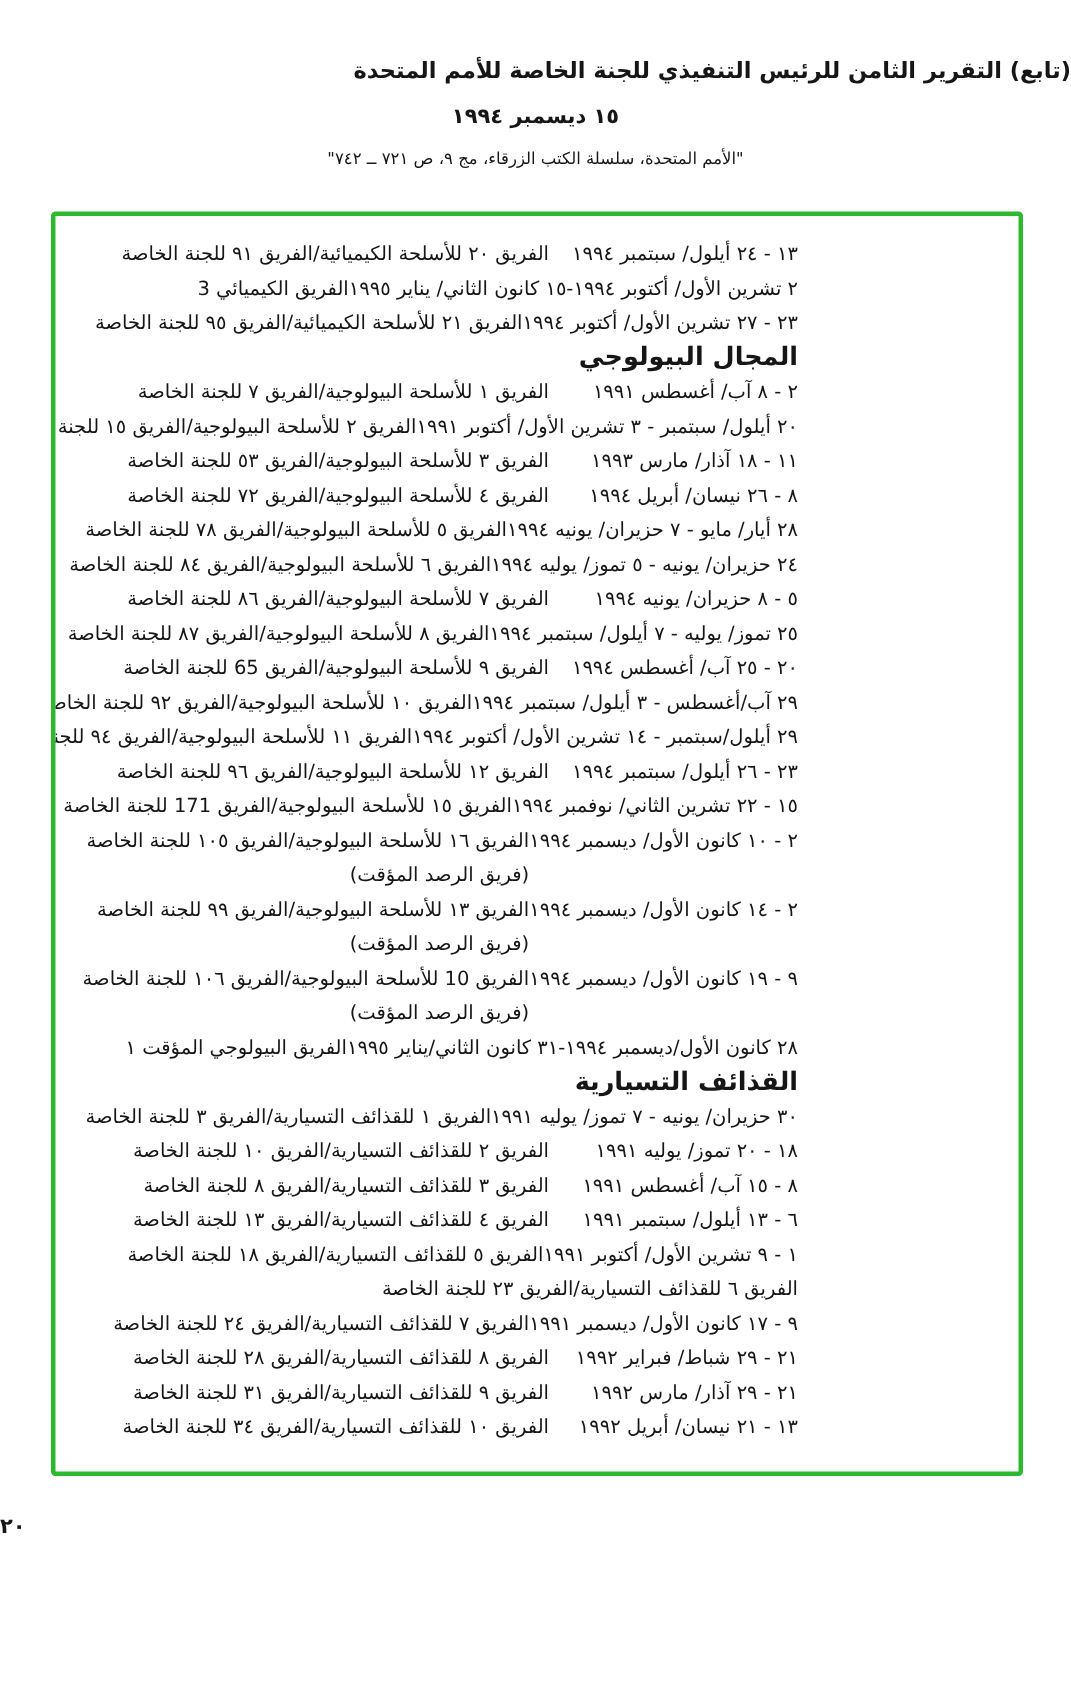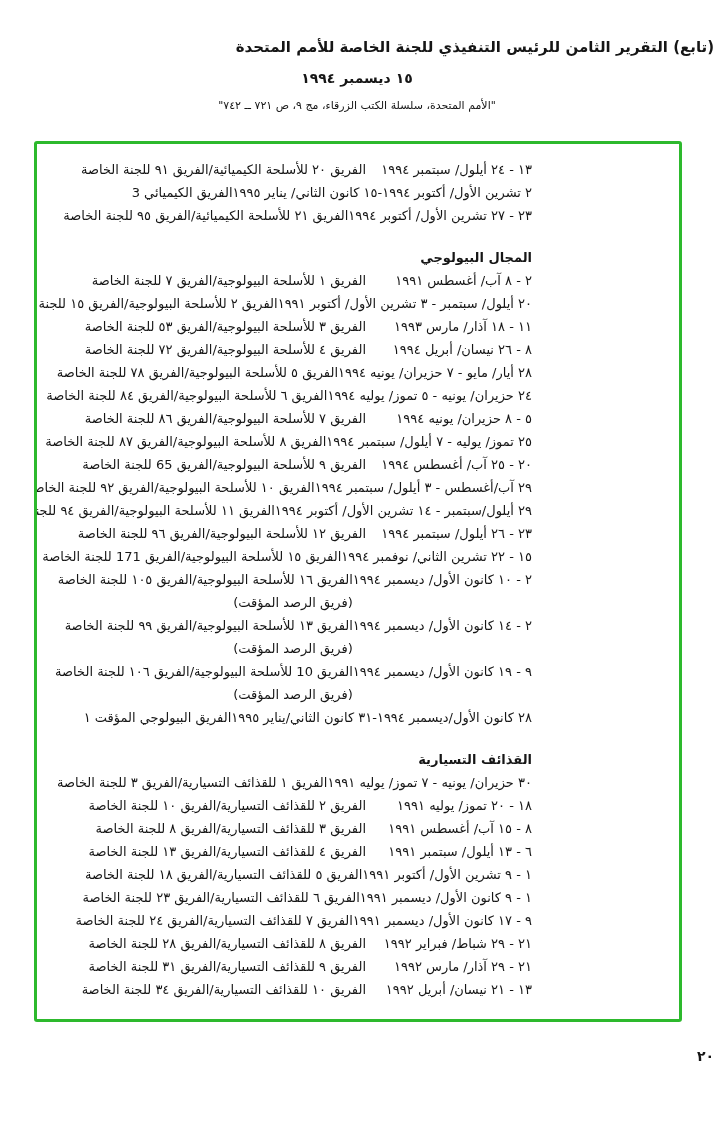--- a/index.html
+++ b/index.html
@@ -32,24 +32,23 @@
   }
   .box {
     margin: 29px 32px 0 34px;
     border: 3px solid #2db92d;
     border-radius: 3px;
     padding: 14px 0 18px 0;
     overflow: hidden;
   }
   .section-heading {
     padding-right: 147px;
-    font-size: 13px;
+    font-size: 17px;
     font-weight: bold;
     line-height: 23px;
-    margin-top: 19px;
     white-space: nowrap;
   }
   .row {
     display: flex;
     align-items: flex-start;
     padding-right: 147px;
     font-size: 13px;
     line-height: 23px;
   }
   .cell-date {
@@ -57,21 +56,21 @@
     min-width: 166px;
     white-space: nowrap;
   }
   .cell-team { flex: 0 1 auto; }
   .team-line, .note-line {
     white-space: nowrap;
     line-height: 23px;
   }
   .page-number {
     margin-top: 26px;
-    text-align: right;
+    text-align: left;
     font-size: 14px;
     font-weight: bold;
   }
 </style>
 </head>
 <body>
 
 <div class="page">
   <div class="title">(تابع) التقرير الثامن للرئيس التنفيذي للجنة الخاصة للأمم المتحدة</div>
   <div class="date-line">١٥ ديسمبر ١٩٩٤</div>
@@ -228,21 +227,20 @@
             <div class="team-line">الفريق ٤ للقذائف التسيارية/الفريق ١٣ للجنة الخاصة</div>
           </span>
         </div>
         <div class="row">
           <span class="cell-date">١ - ٩ تشرين الأول/ أكتوبر ١٩٩١</span>
           <span class="cell-team">
             <div class="team-line">الفريق ٥ للقذائف التسيارية/الفريق ١٨ للجنة الخاصة</div>
           </span>
         </div>
         <div class="row">
-          <span class="cell-date">١ - ٩ كانون الأول/ ديسمبر ١٩٩١</span>
           <span class="cell-team">
             <div class="team-line">الفريق ٦ للقذائف التسيارية/الفريق ٢٣ للجنة الخاصة</div>
           </span>
         </div>
         <div class="row">
           <span class="cell-date">٩ - ١٧ كانون الأول/ ديسمبر ١٩٩١</span>
           <span class="cell-team">
             <div class="team-line">الفريق ٧ للقذائف التسيارية/الفريق ٢٤ للجنة الخاصة</div>
           </span>
         </div>

